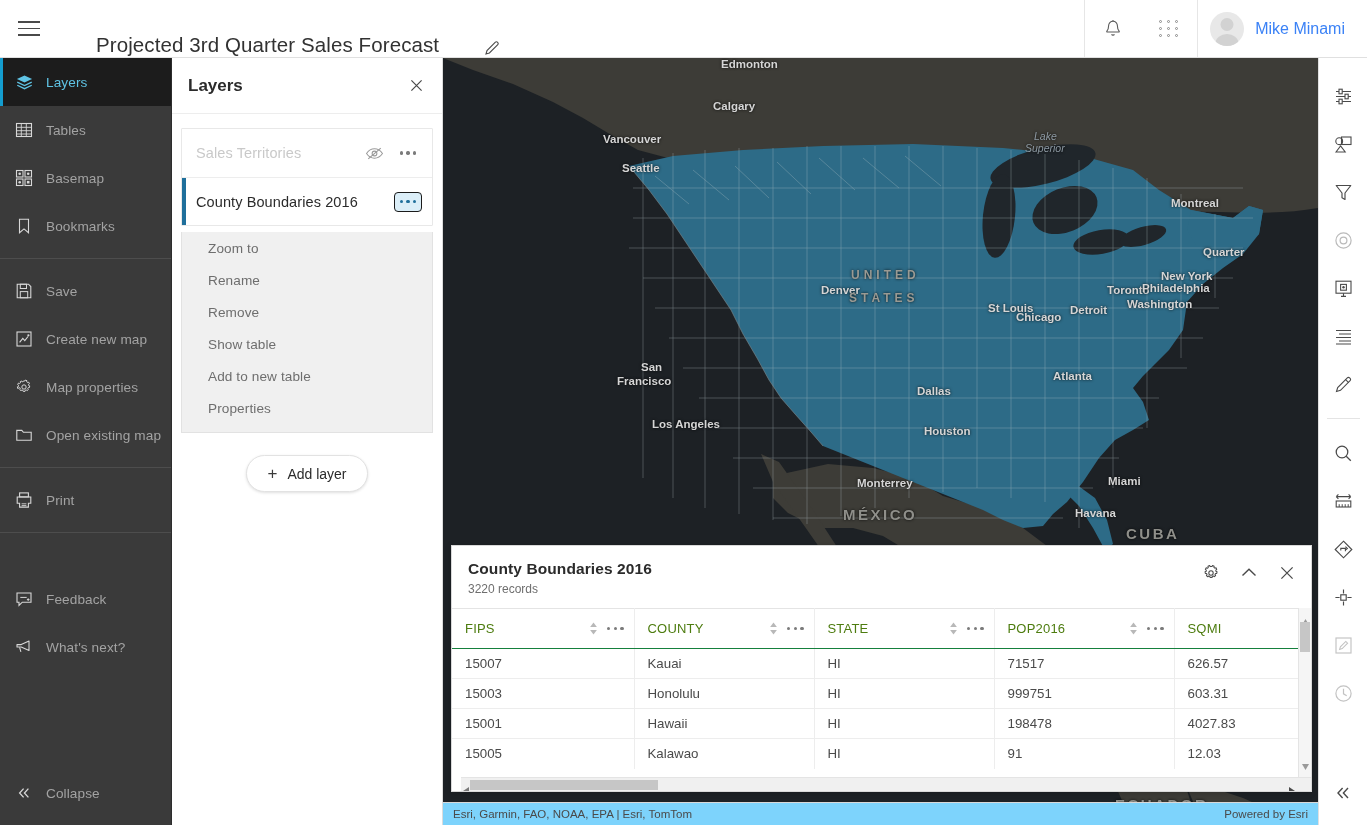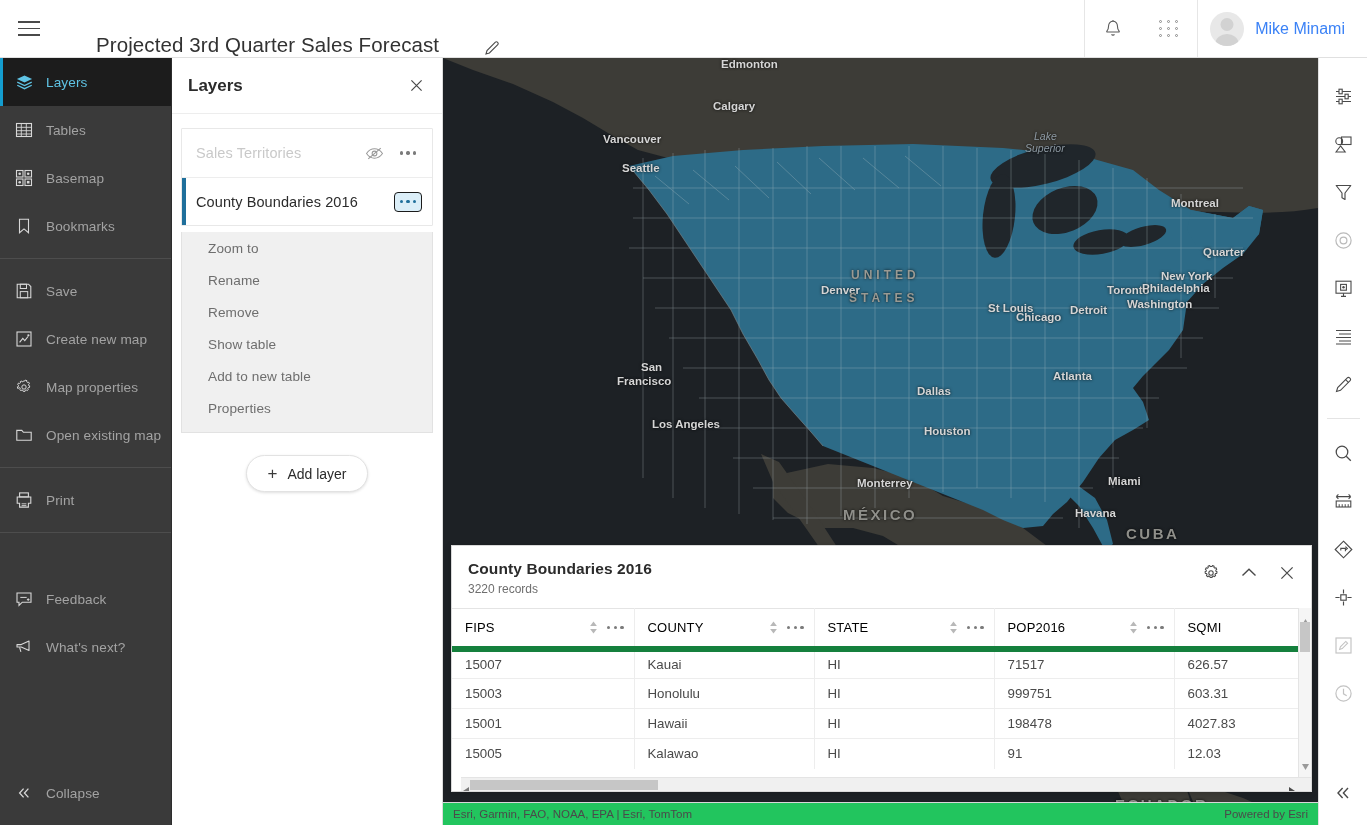--- a/index.html
+++ b/index.html
@@ -145,21 +145,21 @@
   }
   .map-label.country {
     color: #9a9a93; font-weight: 700; font-size: 12px; letter-spacing: 4px;
   }
   .map-label.water {
     color: #8e9aa3; font-style: italic; font-weight: 400; font-size: 10.5px;
   }
   .map-label.faint { color: #8f8f8a; font-weight:700; letter-spacing:2.5px; font-size:15px; }
   .attribution {
     position: absolute; left: 443px; bottom: 0; width: 875px; height: 23px;
-    background: #22c55e; border-top: 1px solid #d8d8d8;
+    background: #7dd3fc; border-top: 1px solid #d8d8d8;
     display: flex; align-items: center; padding: 0 10px;
     font-size: 11.5px; color: #4a4a4a;
   }
   .attribution .powered { margin-left: auto; }
 
   
   .table-panel {
     position: absolute; left: 451px; top: 545px; width: 861px; height: 247px;
     background: #fff; border: 1px solid #d9d9d9;
     box-shadow: 0 1px 6px rgba(0,0,0,.18);
@@ -173,22 +173,22 @@
   .tp-icon { cursor: pointer; display:flex; }
   .tbl-wrap { flex: 1; position: relative; overflow: hidden; }
   table.grid { border-collapse: collapse; table-layout: fixed; width: 846px; }
   table.grid th, table.grid td {
     border-top: 1px solid #ededed; border-right: 1px solid #ededed;
     height: 30px; padding: 0 0 0 13px; text-align: left;
     font-weight: 400; font-size: 13.3px; color: #4a4a4a;
     overflow: hidden; white-space: nowrap;
   }
   table.grid th {
-    height: 40px; color: #000000; font-size: 13px; border-top: 1px solid #e4e4e4;
-    border-bottom: 6px solid #15803d;
+    height: 40px; color: #4d7c0f; font-size: 13px; border-top: 1px solid #e4e4e4;
+    border-bottom: 1px solid #15803d;
   }
   .th-inner { display: flex; align-items: center; height: 100%; }
   .th-inner .th-label { letter-spacing: .2px; }
   .th-tools { margin-left: auto; display: flex; align-items: center; gap: 9px; padding-right: 10px; }
   .sort-ico { display:flex; flex-direction:column; gap:2px; cursor:pointer; }
   .vscroll {
     position: absolute; right: 0; top: 0; width: 13px; bottom: 14px;
     background: #f5f5f5; border-left: 1px solid #e4e4e4;
   }
   .vscroll .thumb { position:absolute; left:1px; top:14px; width:10px; height:30px; background:#c6c6c6; }

